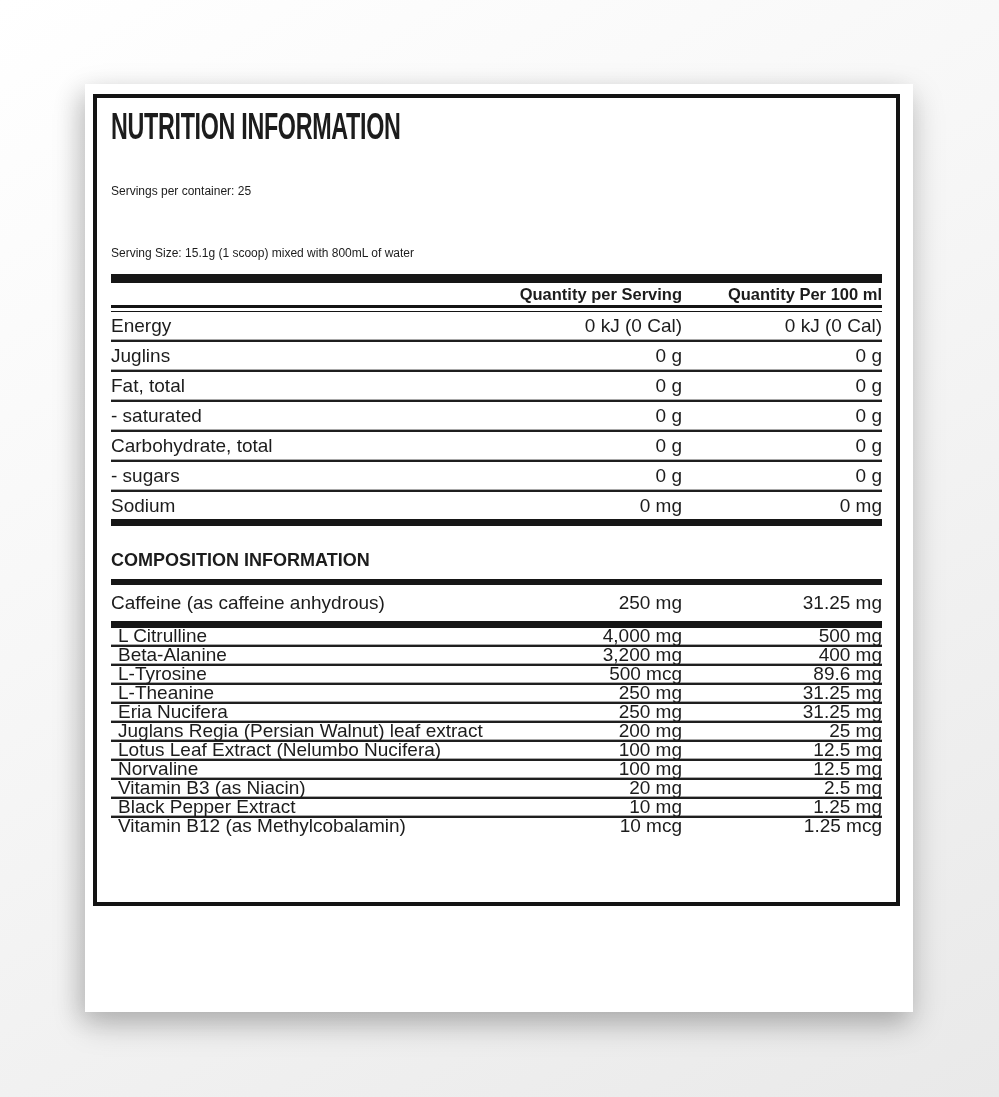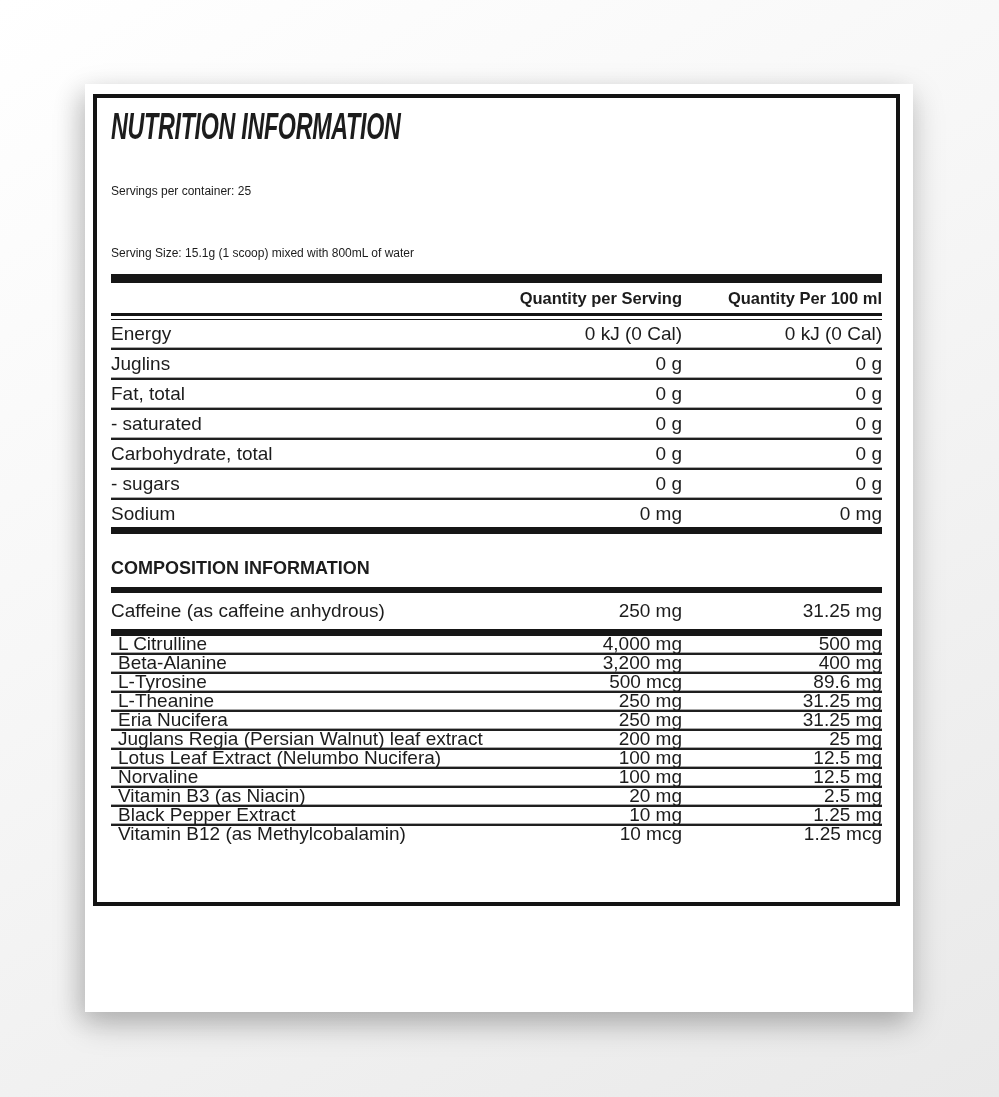--- a/index.html
+++ b/index.html
@@ -13,33 +13,33 @@
     position:absolute;left:85px;top:84px;width:828px;height:928px;
     background:#ffffff;
     box-shadow:0 12px 30px rgba(0,0,0,.22),-8px 8px 22px rgba(0,0,0,.10);
   }
   .panel{
     position:absolute;left:8px;top:10px;width:807px;height:812px;
     box-sizing:border-box;border:4px solid #131313;background:#fff;
     padding:0 14px;
   }
   .title{
-    margin-top:14px;height:30px;line-height:30px;white-space:nowrap;font-style:italic;
+    margin-top:14px;height:30px;line-height:30px;white-space:nowrap;
   }
   .title span{
     display:inline-block;font-size:37px;font-weight:700;letter-spacing:-.5px;
     transform:scaleX(.63);transform-origin:left center;white-space:nowrap;
   }
   .subline{font-size:12px;line-height:26px;margin-top:36px;}
   .bar{background:#161616;}
   .bar1{height:9px;margin-top:8px;}
   .bar2{height:7px;}
   .bar3{height:6px;}
   .bar4{height:7px;}
-  .colhead{display:flex;align-items:center;height:30px;font-weight:700;font-size:16.5px;justify-content:space-between;}
+  .colhead{display:flex;align-items:center;height:22px;font-weight:700;font-size:16.5px;justify-content:space-between;}
   .dblrule{border-top:3px solid #141414;border-bottom:1px solid #141414;height:3px;}
   .sep{height:0;border-top:1px solid #a8a8a8;border-bottom:2px solid #1f1f1f;}
   .row{display:flex;align-items:center;height:27px;font-size:19px;}
   .row.comp{height:16px;}
   .row.caffeine{height:36px;}
   .row.comp .lbl{padding-left:7px;}
   .lbl{flex:1;text-align:left;white-space:nowrap;}
   .c1{width:180px;text-align:right;white-space:nowrap;}
   .c2{width:200px;text-align:right;white-space:nowrap;}
   .comp-title{font-size:18px;font-weight:700;margin:24px 0 8px;}

